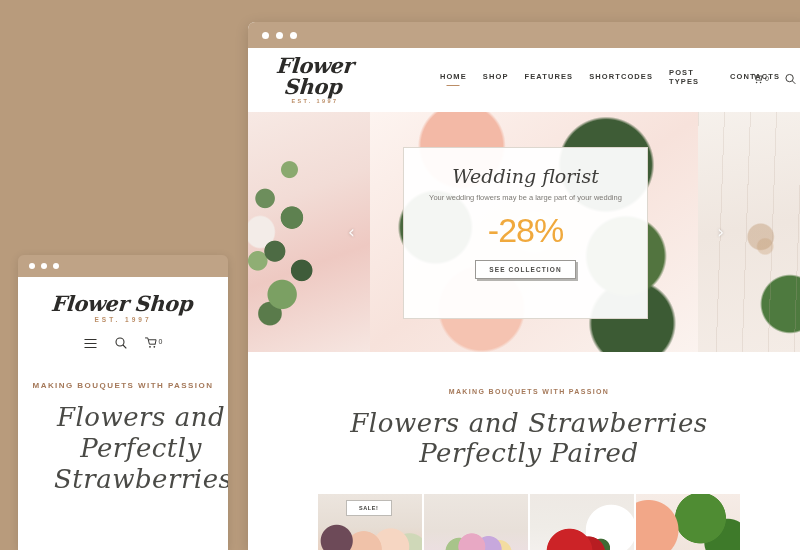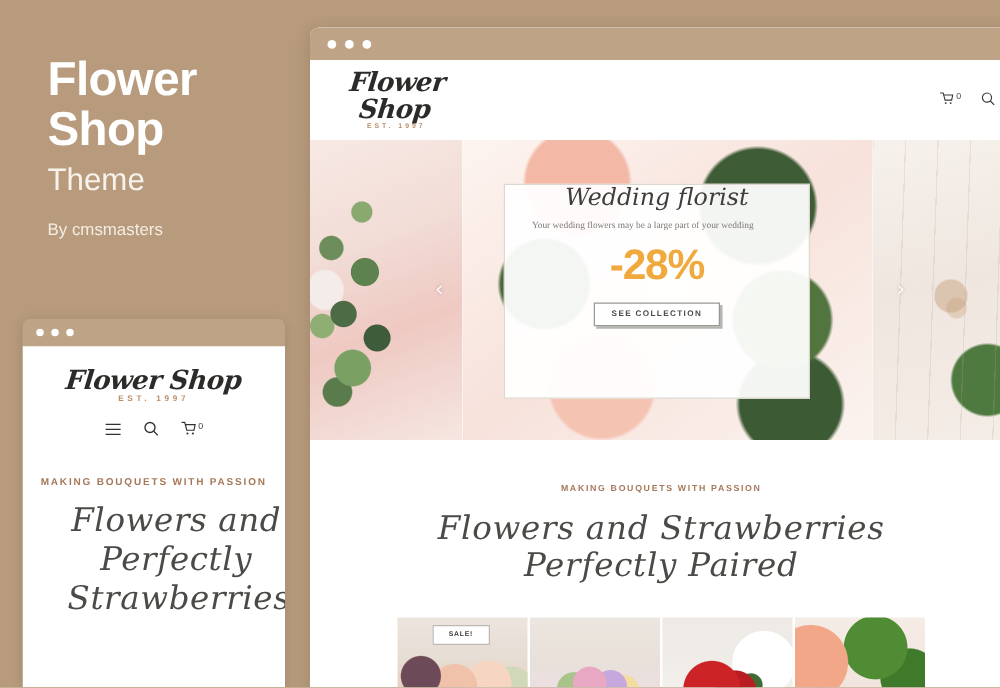--- a/index.html
+++ b/index.html
@@ -240,41 +240,42 @@
   .promo-card {
     position: absolute;
     left: 155px; top: 35px;
     width: 245px; height: 172px;
     background: rgba(255,255,255,0.94);
     border: 1px solid #ddd7cf;
     display: flex;
     flex-direction: column;
     align-items: center;
     justify-content: flex-start;
+    padding-top: 18px;
   }
   .pc-title {
     font-family: "DejaVu Serif", serif;
     font-style: italic;
     font-size: 19px;
     line-height: 20px;
     color: #3f3e3b;
   }
   .pc-desc {
     margin-top: 6px;
     font-size: 7.5px;
     line-height: 11px;
     color: #7d7a75;
+    text-align: center;
     width: 200px;
-    font-family: Liberation Serif, serif;
   }
   .pc-discount {
     margin-top: 9px;
     font-size: 34px;
     line-height: 36px;
-    font-weight: 700;
+    font-weight: 400;
     color: #f0a93d;
     letter-spacing: -1px;
   }
   .pc-btn {
     margin-top: 12px;
     border: 1px solid #9a9894;
     padding: 5px 13px;
     font-size: 6.5px;
     letter-spacing: 1.1px;
     font-weight: bold;
@@ -375,28 +376,20 @@
     padding: 4px 12px;
   }
 
   svg { display: block; }
 </style>
 </head>
 <body>
 
 <div id="stage">
 
-  <div class="promo-block">
-    <div class="promo-title">
-      <div>Flower</div>
-      <div>Shop</div>
-    </div>
-    <div class="promo-sub">Theme</div>
-    <div class="promo-by">By cmsmasters</div>
-  </div>
 
   <div class="mobile-frame">
     <div class="mobile-chrome">
       <span class="dot"></span>
       <span class="dot"></span>
       <span class="dot"></span>
     </div>
     <div class="mobile-body">
       <div>
         <div class="logo-script m-logo-script">Flower Shop</div>
@@ -447,20 +440,28 @@
     </div>
 
     <div class="b-body">
 
       <div class="site-head">
         <div class="b-logo">
           <div class="logo-script b-logo-script">Flower Shop</div>
           <div class="logo-est b-logo-est">EST. 1997</div>
         </div>
 
+        <div class="nav">
+          <div class="nav-item active">HOME</div>
+          <div class="nav-item">SHOP</div>
+          <div class="nav-item">FEATURES</div>
+          <div class="nav-item">SHORTCODES</div>
+          <div class="nav-item">POST TYPES</div>
+          <div class="nav-item">CONTACTS</div>
+        </div>
 
         <div class="head-right">
           <span class="cart-wrap">
             <svg width="11" height="11" viewBox="0 0 13 13">
               <path d="M0.5 1 H3 L4.8 7.8 H11" fill="none" stroke="#3a3936" stroke-width="1.05" stroke-linecap="round"></path>
               <path d="M3.6 3 H12 L11 7.8" fill="none" stroke="#3a3936" stroke-width="1.05"></path>
               <circle cx="5.4" cy="10.6" r="0.9" fill="#3a3936"></circle>
               <circle cx="10.1" cy="10.6" r="0.9" fill="#3a3936"></circle>
             </svg>
             <span class="hc-count">0</span>

